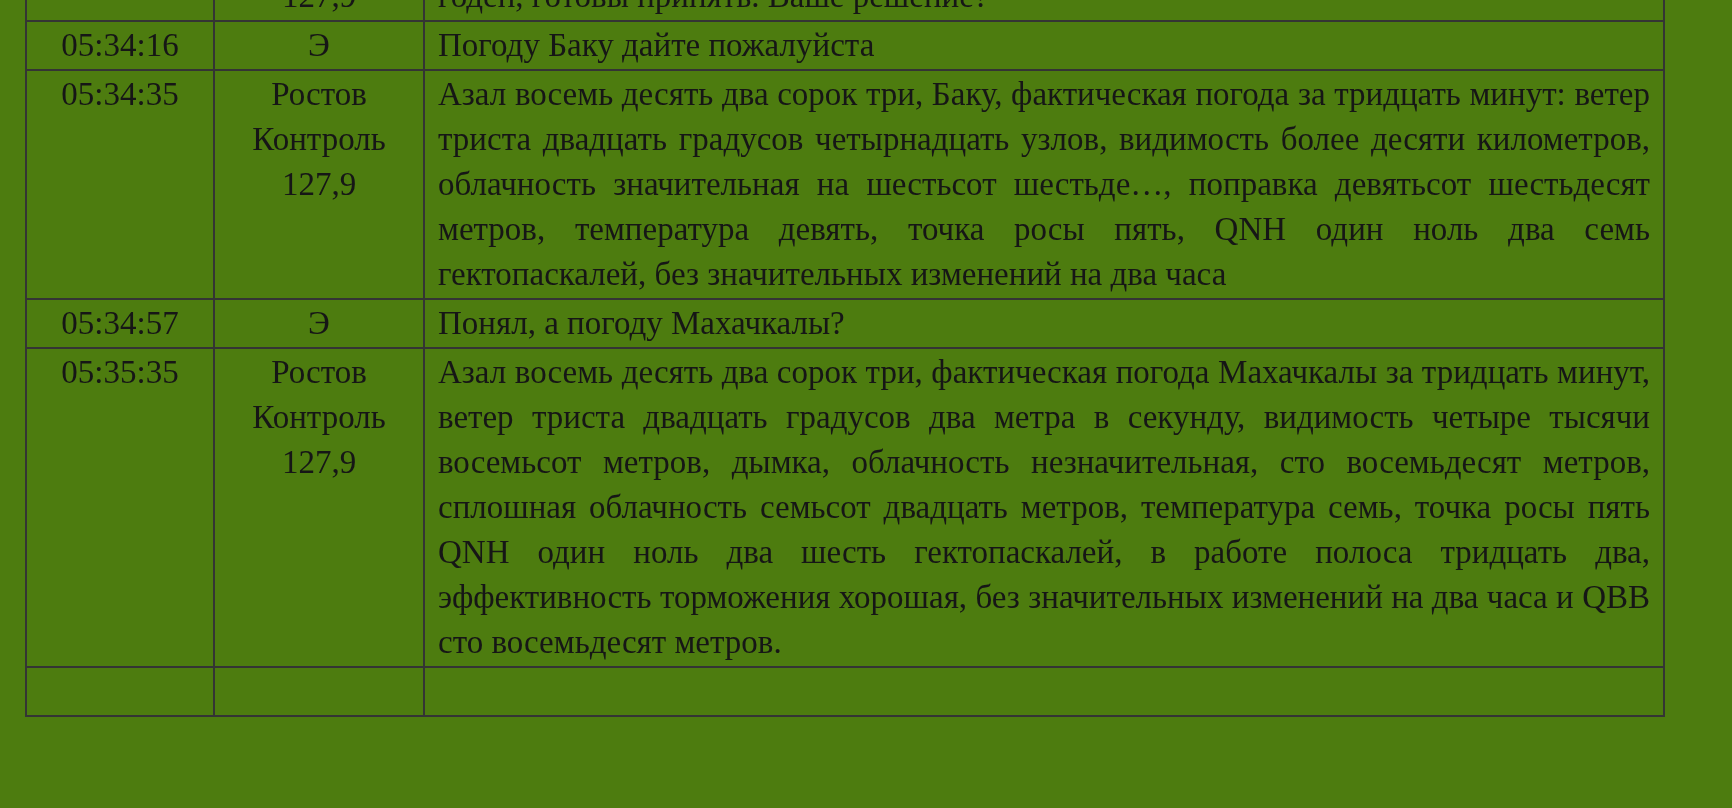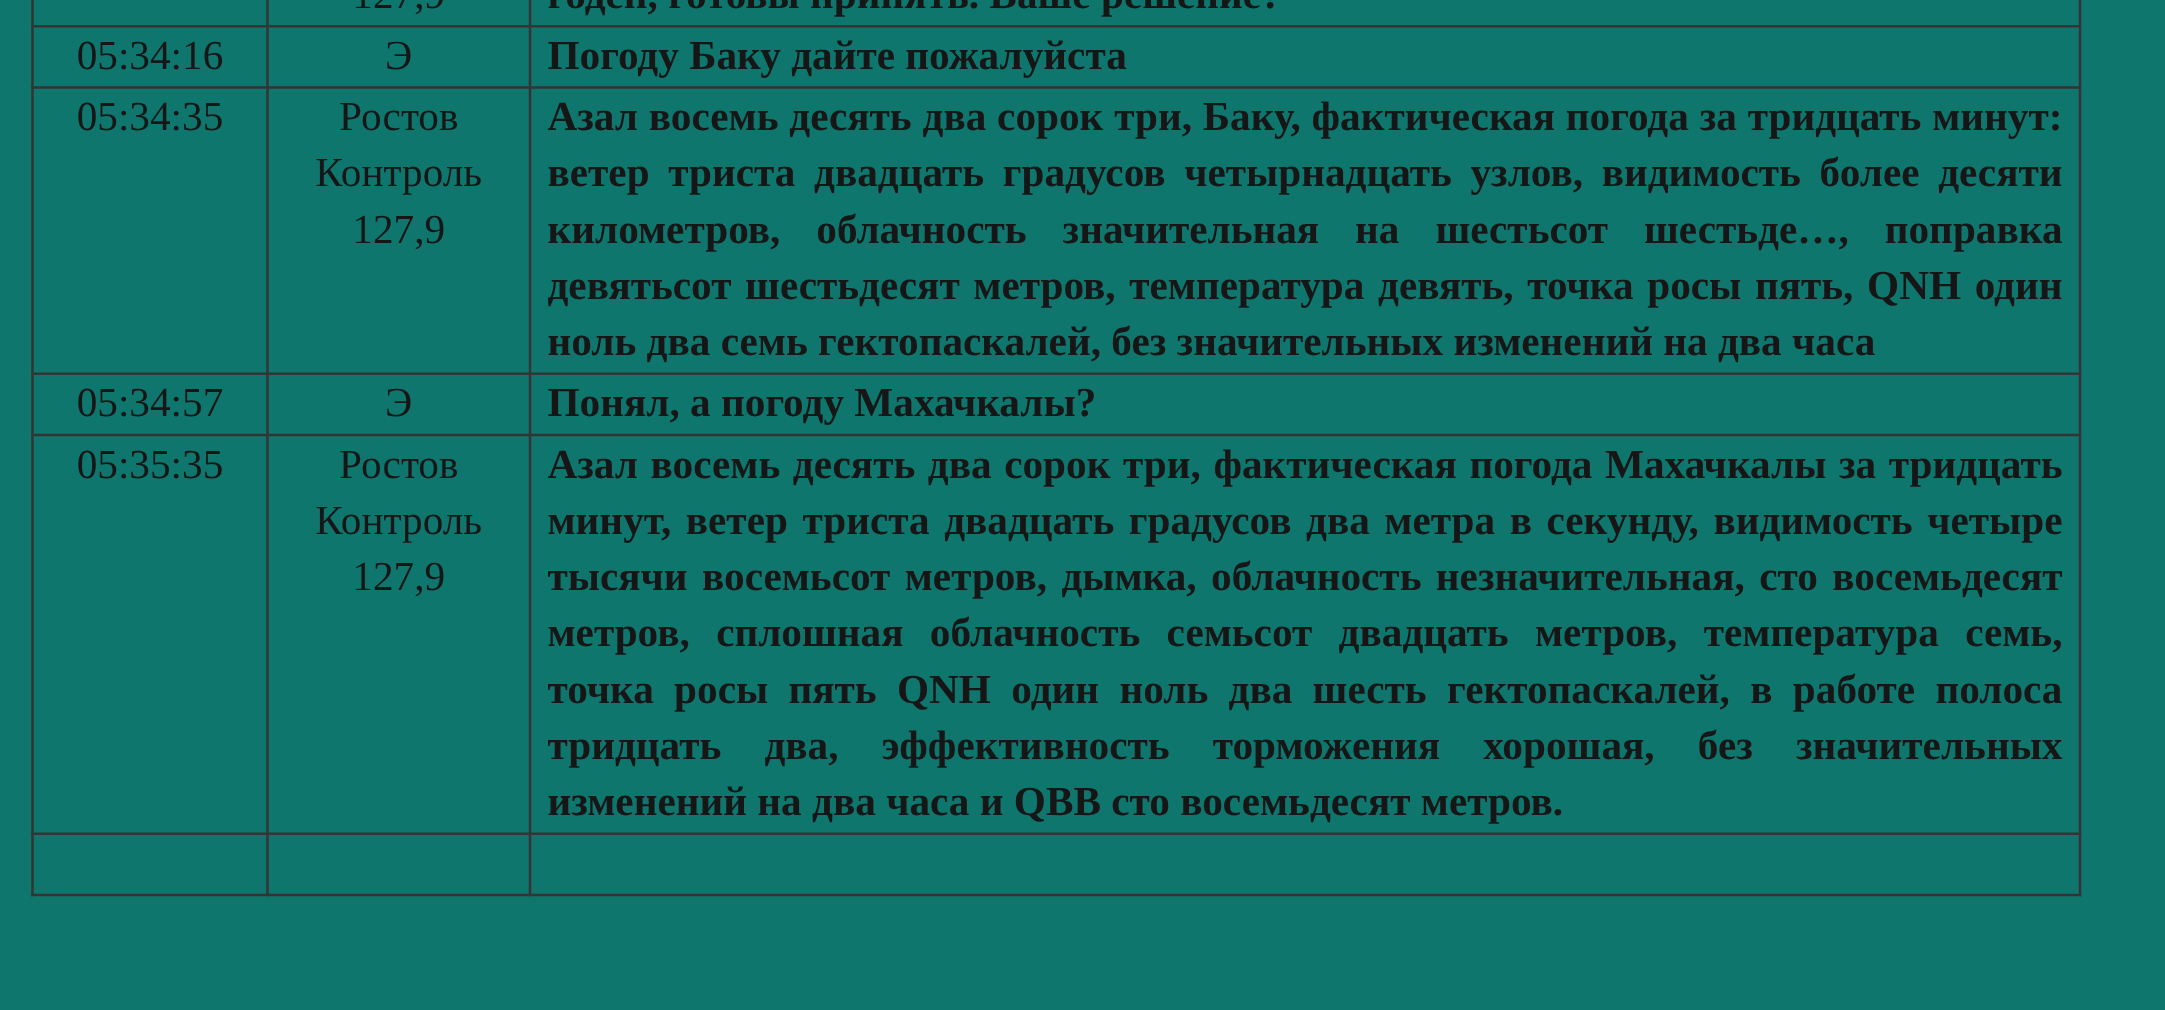--- a/index.html
+++ b/index.html
@@ -5,21 +5,21 @@
   html, body {
     margin: 0;
     padding: 0;
     background: #ffffff;
   }
   .page {
     position: relative;
     width: 1732px;
     height: 808px;
     overflow: hidden;
-    background: #0f766e;
+    background: #4d7c0f;
     font-family: "Liberation Serif", serif;
   }
   table.transcript {
     position: absolute;
     left: 25px;
     top: -34px;
     width: 1638px;
     table-layout: fixed;
     border-collapse: collapse;
     font-size: 33px;
@@ -38,21 +38,20 @@
   td.c-time {
     text-align: center;
     white-space: nowrap;
   }
   td.c-speaker {
     text-align: center;
   }
   td.c-msg {
     text-align: justify;
     padding: 1px 13px;
-    font-weight: bold;
   }
   tr.partial-top td {
     height: 50px;
     vertical-align: bottom;
   }
   tr.partial-bottom td {
     height: 45px;
   }
 </style>
 </head>

